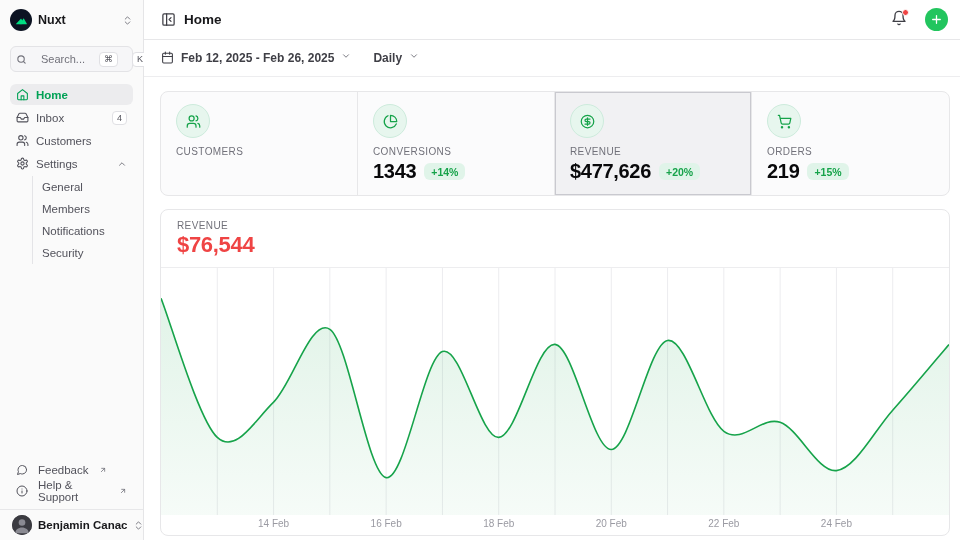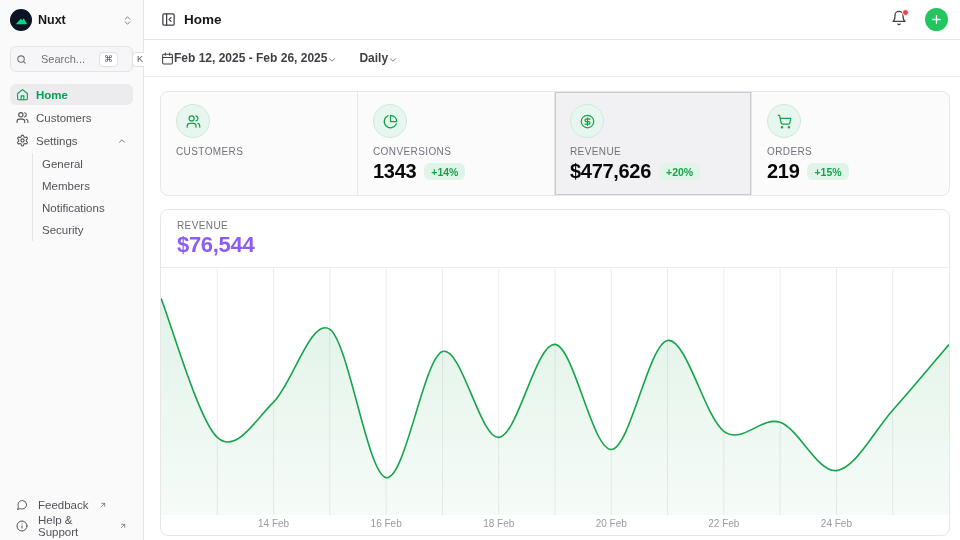--- a/index.html
+++ b/index.html
@@ -46,21 +46,21 @@
   .m-header { height:40px; border-bottom:1px solid #e7e7e9; display:flex; align-items:center;
     padding:0 12px 0 17px; gap:8px; }
   .m-title { font-size:13.5px; font-weight:700; flex:1; }
   .bell-wrap { position:relative; margin-right:10px; cursor:pointer; }
   .bell-dot { position:absolute; top:-1px; right:-2px; width:7px; height:7px;
     border-radius:50%; background:#ef4444; border:1px solid #fff; }
   .plus-btn { width:23px; height:23px; border-radius:50%; background:#22c55e; border:none;
     color:#fff; display:flex; align-items:center; justify-content:center; cursor:pointer; }
   .m-toolbar { height:37px; border-bottom:1px solid #ededef; display:flex; align-items:center;
     padding:0 17px; gap:22px; }
-  .tb-btn { display:flex; align-items:flex-end; font-size:12px; font-weight:600;
+  .tb-btn { display:flex; align-items:flex-start; gap:7px; font-size:12px; font-weight:600;
     color:#3f3f46; background:none; border:none; cursor:pointer; font-family:inherit; }
 
   .content { padding:14px 10px 0 16px; }
 
   
   .stats { display:grid; grid-template-columns:1fr 1fr 1fr 1fr; border:1px solid #e7e7e9;
     border-radius:8px; background:#fbfbfc; overflow:hidden; height:105px; }
   .stat-card { padding:12px 15px; border-right:1px solid #e7e7e9; cursor:pointer; }
   .stat-card:last-child { border-right:none; }
   .stat-card.selected { background:#f1f1f3; box-shadow:inset 0 0 0 1px #c9c9cf; }
@@ -70,21 +70,21 @@
   .stat-row { margin-top:3px; display:flex; align-items:center; gap:8px; }
   .stat-value { font-size:20px; font-weight:700; color:#09090b; letter-spacing:-.3px; }
   .stat-delta { font-size:10.5px; font-weight:600; color:#16a34a; background:#e0f4e9;
     border-radius:6px; padding:2.5px 7px; }
 
   
   .chart-card { margin-top:13px; border:1px solid #e7e7e9; border-radius:8px; background:#fff;
     overflow:hidden; height:327px; display:flex; flex-direction:column; }
   .chart-head { padding:10px 16px 9px; border-bottom:1px solid #ededef; }
   .chart-label { font-size:10px; letter-spacing:.4px; color:#71717a; }
-  .chart-value { font-size:22px; font-weight:700; color:#8b5cf6; letter-spacing:-.3px; margin-top:1px; }
+  .chart-value { font-size:22px; font-weight:700; color:#ef4444; letter-spacing:-.3px; margin-top:1px; }
   .plot-wrap { position:relative; flex:1; }
   .plot-wrap svg { position:absolute; inset:0; }
   .axis-row { position:relative; height:20px; font-size:10px; color:#9a9aa2; }
   .axis-row span { position:absolute; top:3px; transform:translateX(-50%); white-space:nowrap;text-align:center; }
 </style>
 </head>
 <body>
 
 <div class="app">
 
@@ -123,20 +123,30 @@
           <svg width="13" height="13" viewBox="0 0 24 24" fill="none" stroke="currentColor" stroke-width="2" stroke-linecap="round" stroke-linejoin="round">
               <path d="M3 10.2 12 3l9 7.2V20a1.6 1.6 0 0 1-1.6 1.6H4.6A1.6 1.6 0 0 1 3 20Z"></path>
               <path d="M9.5 21.5v-7h5v7"></path>
             </svg>
         </span>
         <span class="lbl">Home</span>
       </div>
       <div class="nav-item">
         <span class="icon">
           <svg width="13" height="13" viewBox="0 0 24 24" fill="none" stroke="currentColor" stroke-width="2" stroke-linecap="round" stroke-linejoin="round">
+              <polyline points="22 12 16 12 14 15 10 15 8 12 2 12"></polyline>
+              <path d="M5.45 5.11 2 12v6a2 2 0 0 0 2 2h16a2 2 0 0 0 2-2v-6l-3.45-6.89A2 2 0 0 0 16.76 4H7.24a2 2 0 0 0-1.79 1.11z"></path>
+            </svg>
+        </span>
+        <span class="lbl">Inbox</span>
+        <span class="nav-badge">4</span>
+      </div>
+      <div class="nav-item">
+        <span class="icon">
+          <svg width="13" height="13" viewBox="0 0 24 24" fill="none" stroke="currentColor" stroke-width="2" stroke-linecap="round" stroke-linejoin="round">
               <path d="M16 21v-2a4 4 0 0 0-4-4H6a4 4 0 0 0-4 4v2"></path>
               <circle cx="9" cy="7" r="4"></circle>
               <path d="M22 21v-2a4 4 0 0 0-3-3.87"></path>
               <path d="M16 3.13a4 4 0 0 1 0 7.75"></path>
             </svg>
         </span>
         <span class="lbl">Customers</span>
       </div>
       <div class="nav-item">
         <span class="icon">
@@ -188,20 +198,36 @@
         <span>Help &amp; Support</span>
         <span class="icon muted">
           <svg width="8" height="8" viewBox="0 0 24 24" fill="none" stroke="currentColor" stroke-width="2.4" stroke-linecap="round" stroke-linejoin="round">
               <path d="M7 17 17 7"></path>
               <path d="M8 7h9v9"></path>
             </svg>
         </span>
       </div>
     </div>
 
+    <div class="sb-user">
+      <span class="user-avatar">
+        <svg width="20" height="20" viewBox="0 0 24 24">
+            <rect width="24" height="24" fill="#3b3b41"></rect>
+            <circle cx="12" cy="9" r="4" fill="#8a8a92"></circle>
+            <path d="M4 22c0-4.4 3.6-7 8-7s8 2.6 8 7" fill="#8a8a92"></path>
+          </svg>
+      </span>
+      <span class="user-name">Benjamin Canac</span>
+      <span class="icon muted">
+        <svg width="11" height="11" viewBox="0 0 24 24" fill="none" stroke="currentColor" stroke-width="2" stroke-linecap="round" stroke-linejoin="round">
+            <path d="m7 15 5 5 5-5"></path>
+            <path d="m7 9 5-5 5 5"></path>
+          </svg>
+      </span>
+    </div>
   </aside>
 
   <main class="main">
 
     <header class="m-header">
       <span class="icon">
         <svg width="15" height="15" viewBox="0 0 24 24" fill="none" stroke="#3f3f46" stroke-width="2" stroke-linecap="round" stroke-linejoin="round">
             <rect x="3" y="3" width="18" height="18" rx="2"></rect>
             <path d="M9 3v18"></path>
             <path d="m16 15-3-3 3-3"></path>

